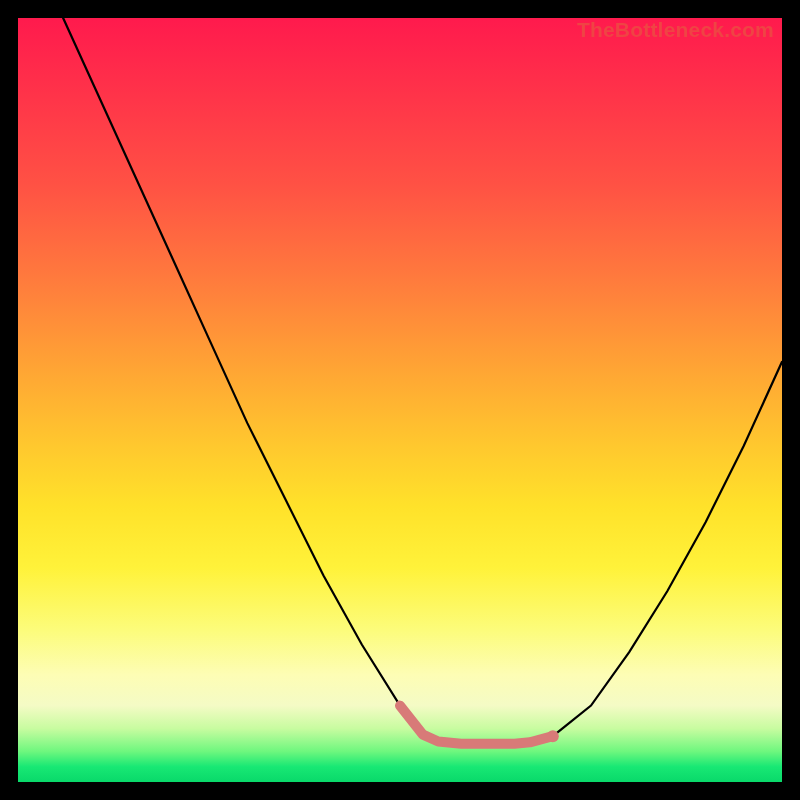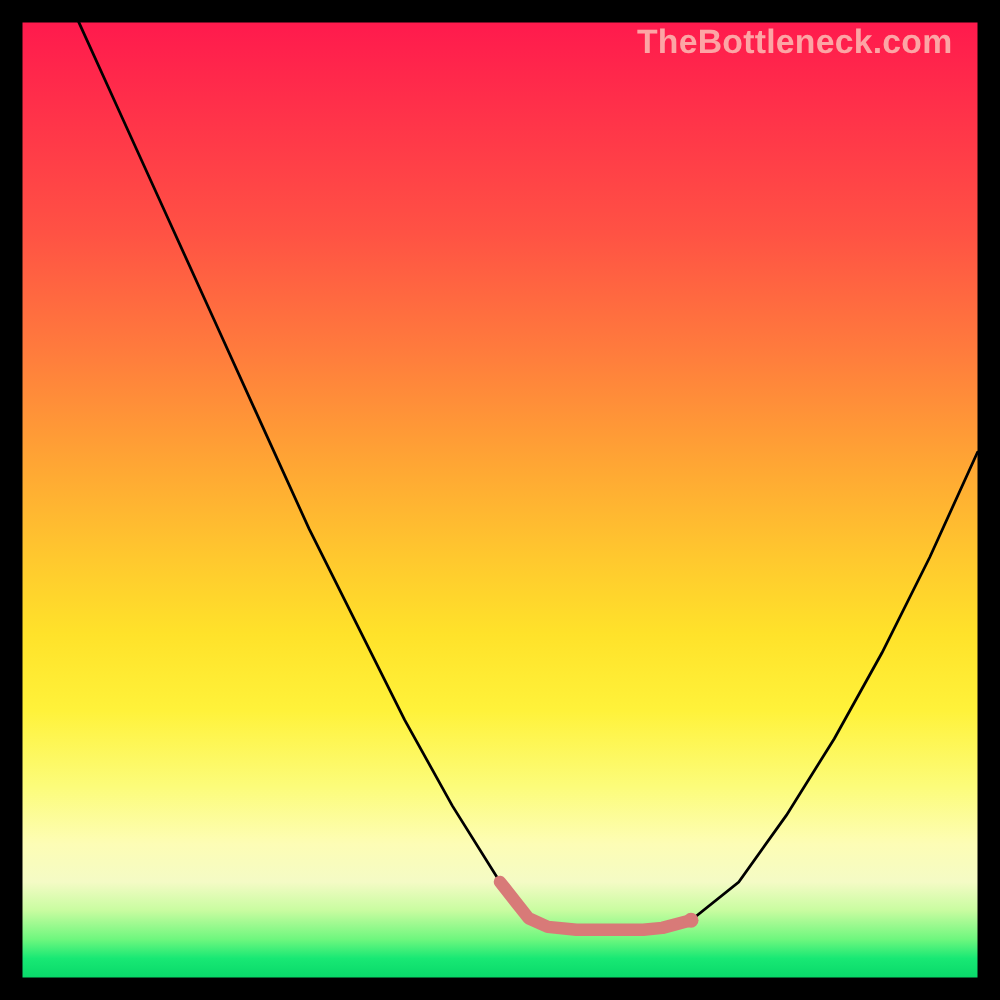--- a/index.html
+++ b/index.html
@@ -39,25 +39,25 @@
       #f4fbc5 90%,
       #c8fca0 93%,
       #6ef77e 96%,
       #18e874 98%,
       #09d96a 100%
     );
   }
   .watermark {
     position: absolute;
     top: 0px;
-    right: 20px;
+    right: 8px;
     font-family: Arial, Helvetica, sans-serif;
-    font-size: 27px;
+    font-size: 21px;
     font-weight: 600;
-    color: #fca5a5;
+    color: #ef4444;
     letter-spacing: 0.2px;
     user-select: none;
   }
   svg.curve {
     position: absolute;
     left: 0;
     top: 0;
     width: 764px;
     height: 764px;
     overflow: visible;

